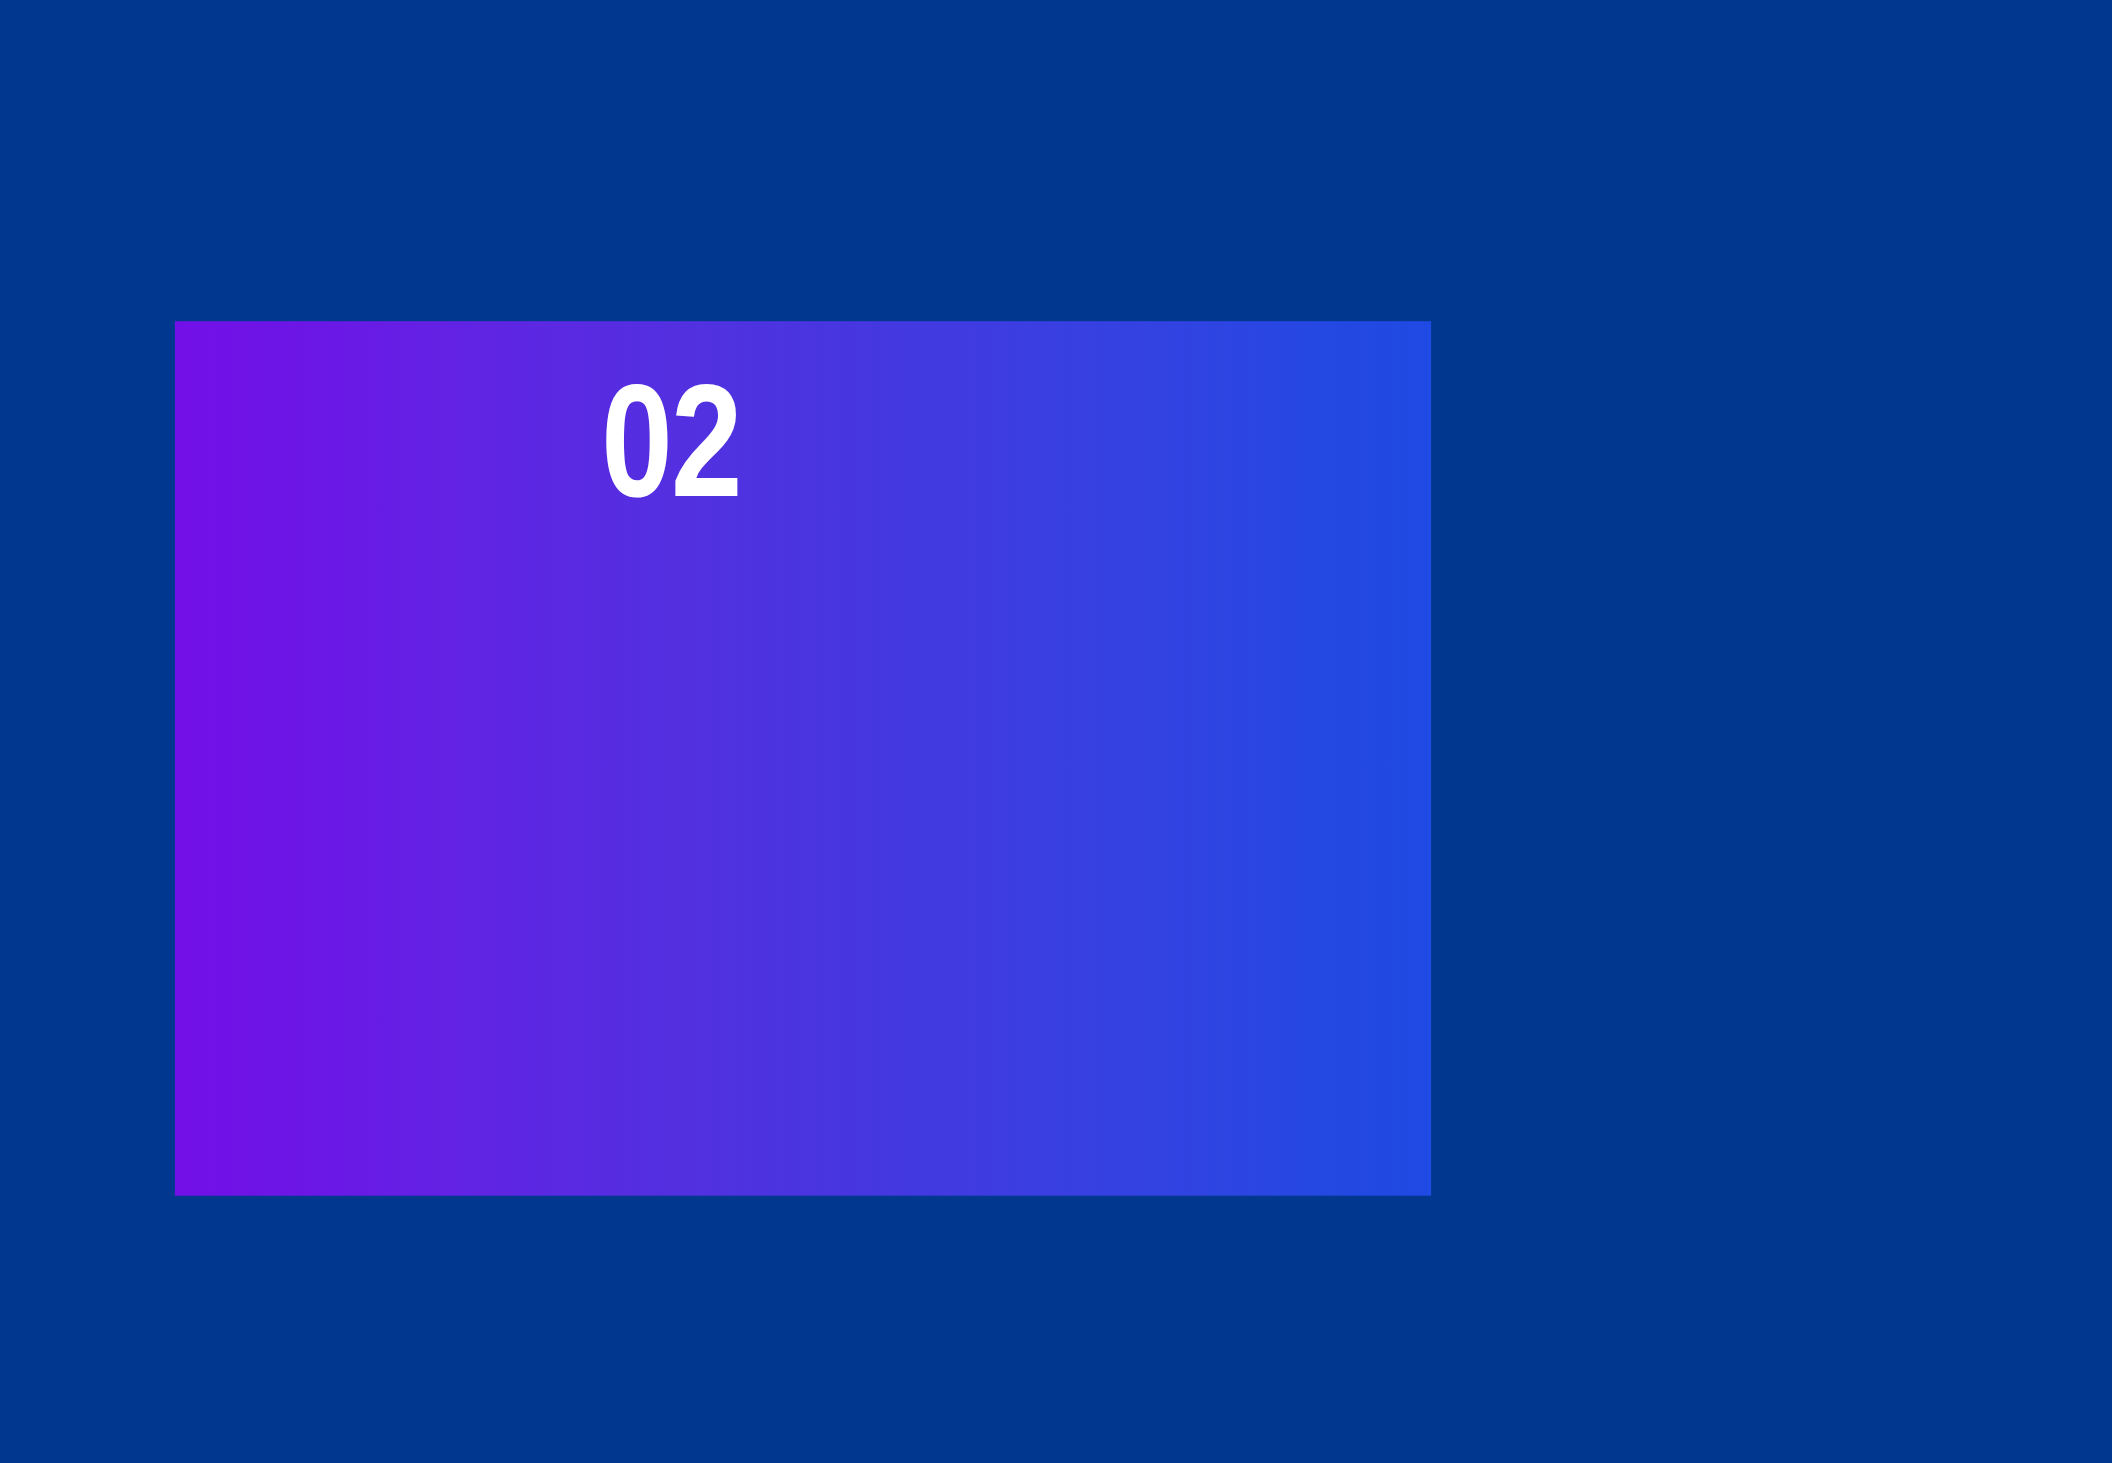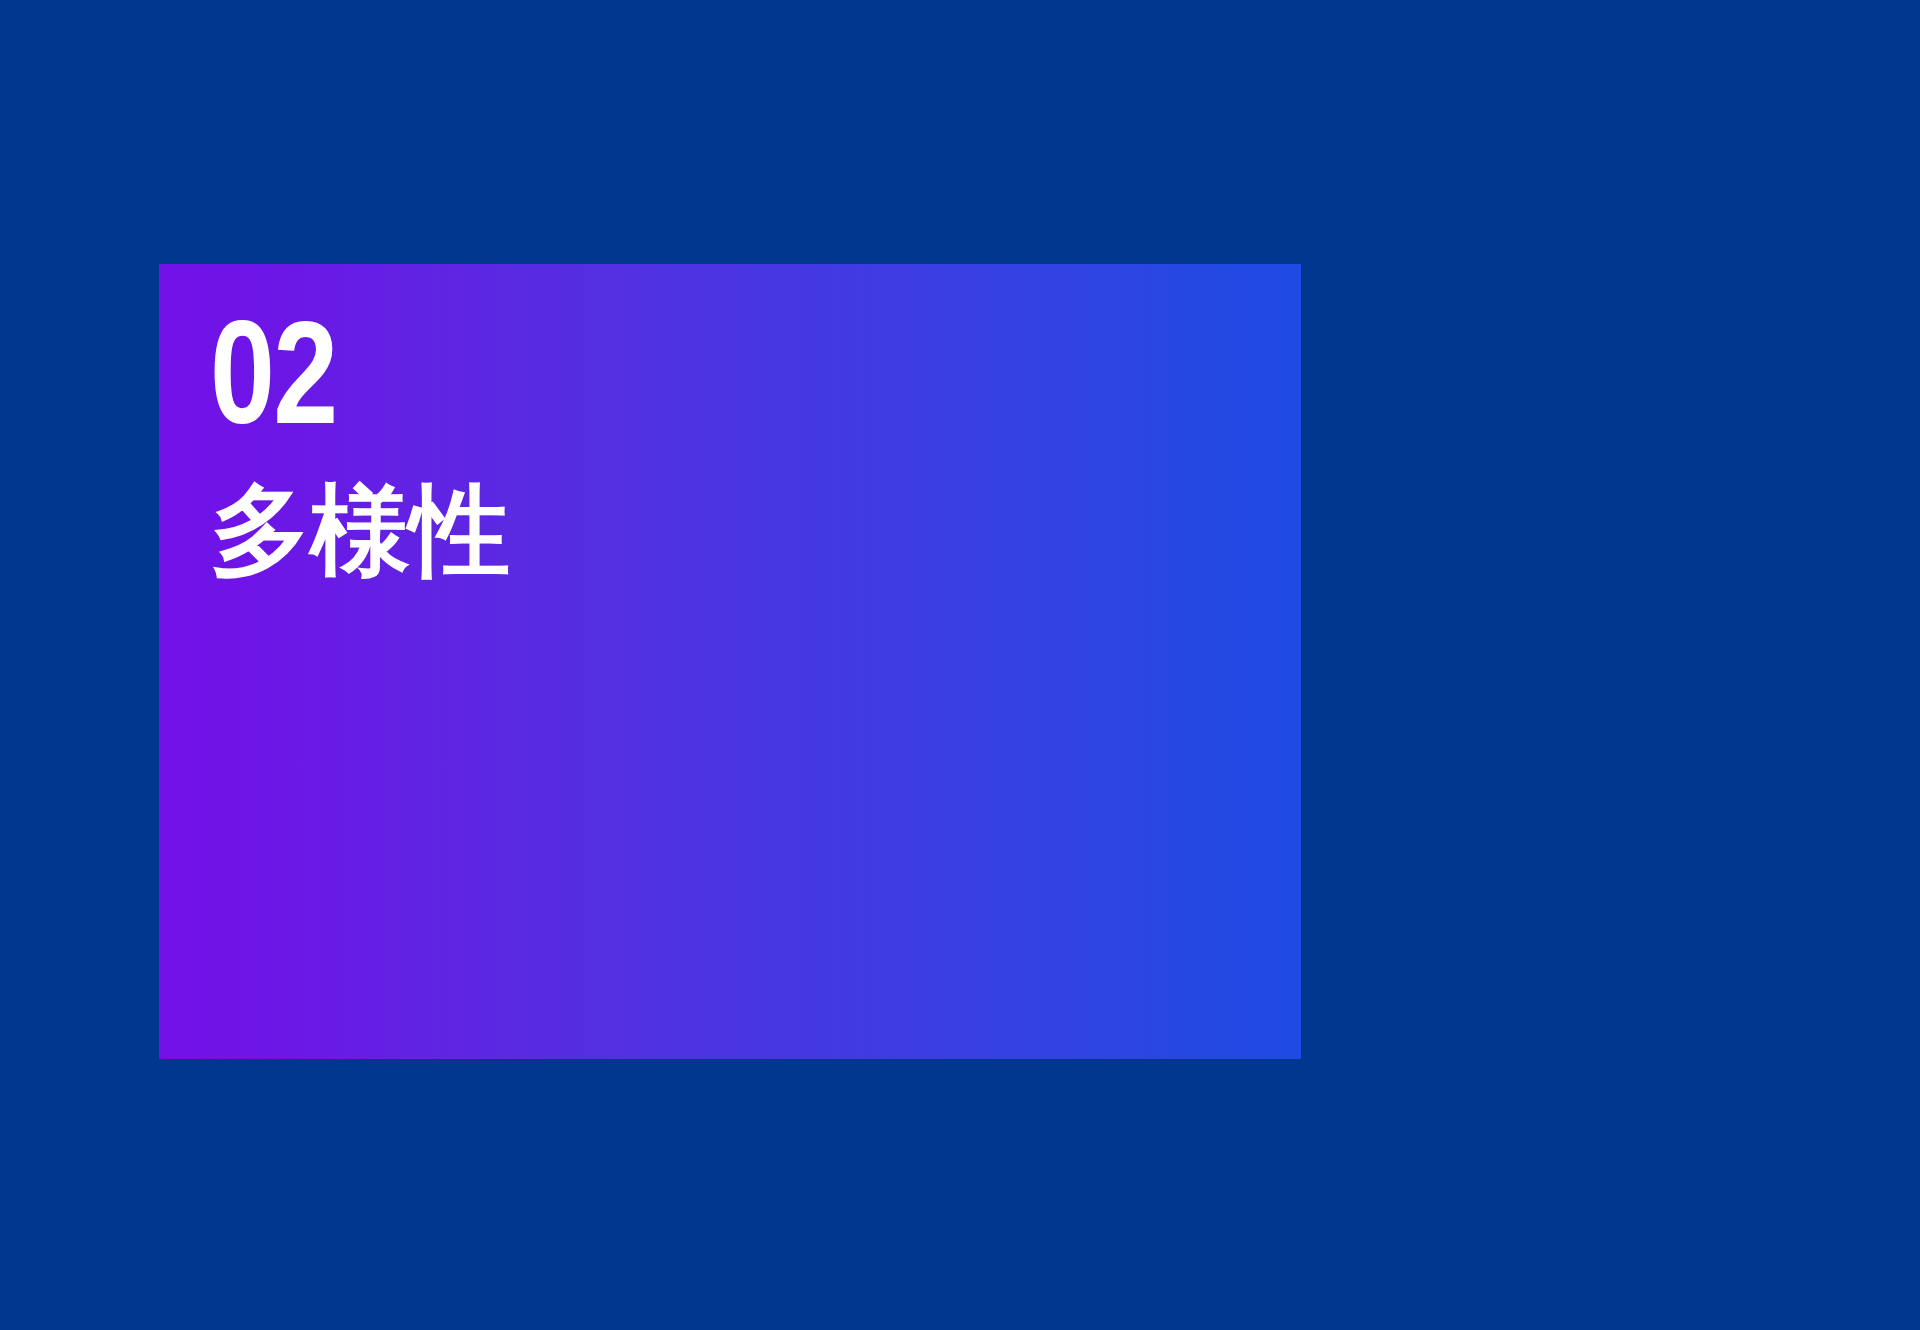--- a/index.html
+++ b/index.html
@@ -19,36 +19,37 @@
   #slide {
     position:absolute;
     inset:0;
     background:#023790;
   }
 
   
   #section-panel {
     position:absolute;
     left:159px;
-    top:264px;
+    top:292px;
     width:1142px;
     height:795px;
     background:linear-gradient(
         to right,
         #7310E8 0%,
         #6C16E6 10%,
         #6420E4 20%,
         #5B29E2 30%,
         #5131E0 42%,
         #4637E0 55%,
         #3B3EE1 68%,
         #2F44E2 82%,
         #2448E2 92%,
         #1F4AE3 100%);
     overflow:hidden;
+    text-align:center;
   }
 
   #panel-content {
     position:absolute;
     left:51px;
     top:36px;
     width:1000px;
   }
 
   
@@ -83,19 +84,18 @@
 <body>
 
 <div id="slide">
 
   <div id="section-panel">
 
     <div id="panel-content">
 
       <span id="section-number">02</span>
 
-      <span id="section-title">多様性</span>
 
     </div>
 
   </div>
 
 </div>
 
 </body></html>

